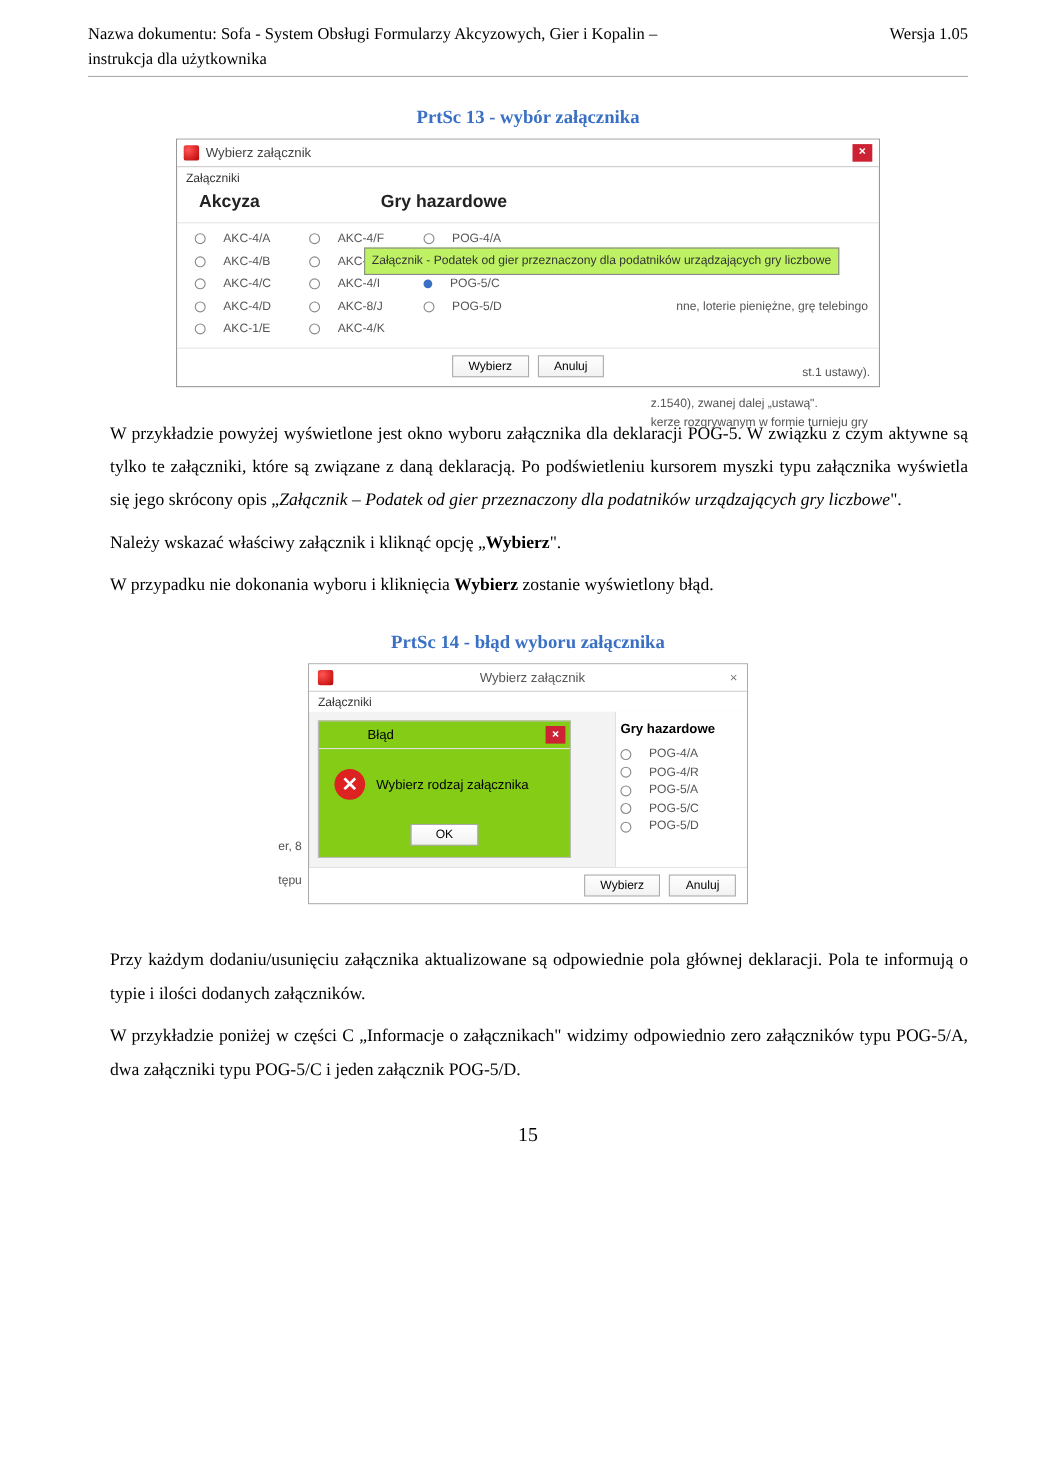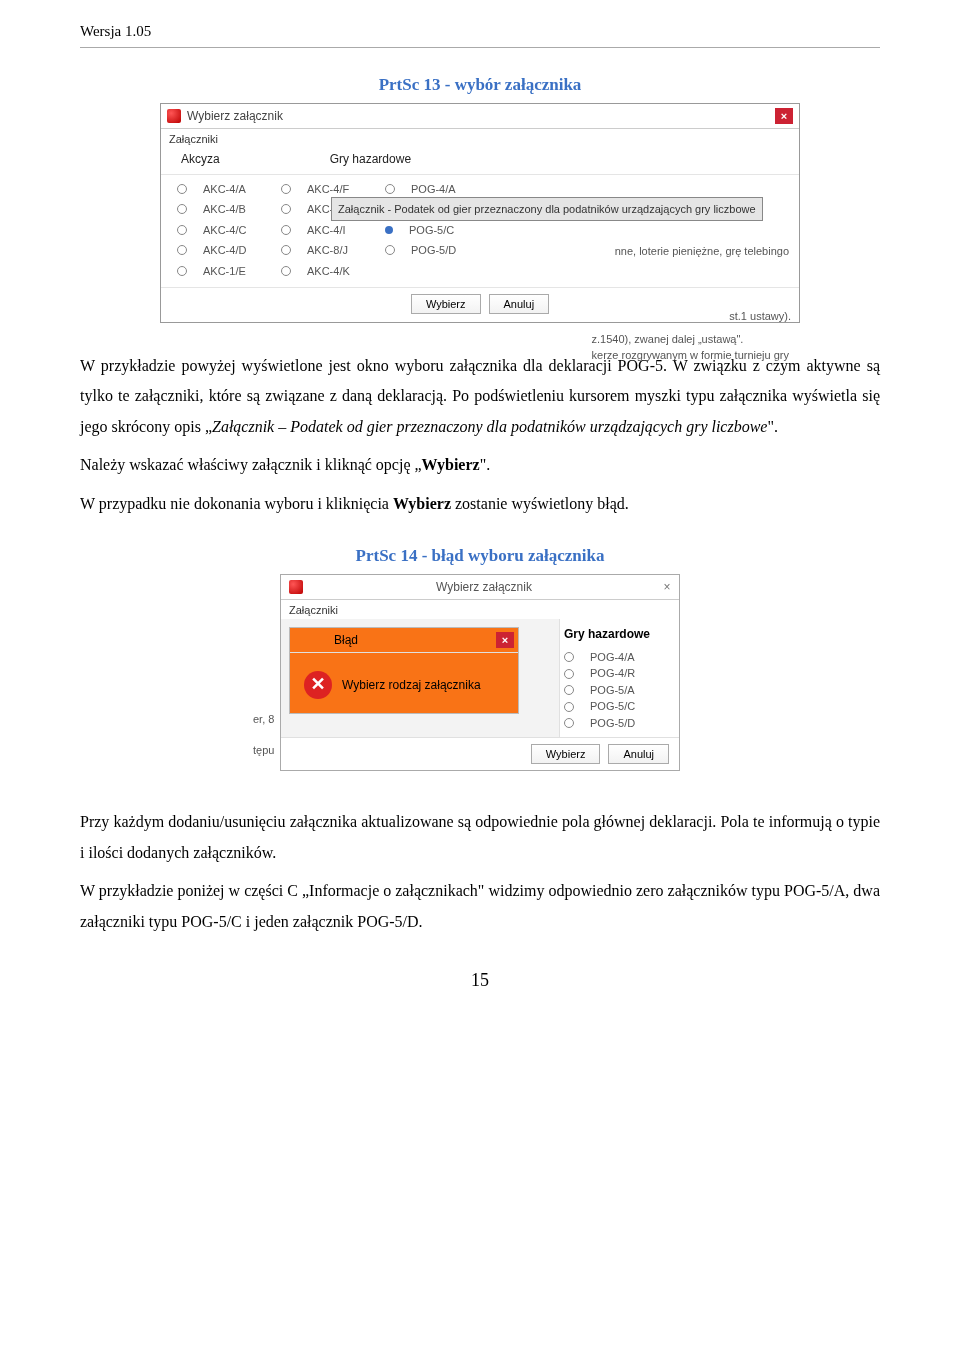--- a/index.html
+++ b/index.html
@@ -64,42 +64,42 @@
   .fieldset-lbl {
     font-size: 11px; color: #333;
     padding: 2px 8px 0 8px;
   }
   .cols-header {
     display: flex;
     padding: 2px 20px 6px 20px;
     gap: 110px;
     border-bottom: 1px solid #e5e5e5;
   }
-  .cols-header span { font-weight: normal; font-size: 12px; }
+  .cols-header span { font-weight: bold; font-size: 16px; }
   .body-area {
     display: flex;
     padding: 6px 16px 8px 16px;
     gap: 24px;
     position: relative;
   }
   .col { display: flex; flex-direction: column; gap: 4px; min-width: 80px; }
   .radio-row { display: flex; align-items: center; gap: 16px; font-size: 11px; color: #555; }
   .radio-row.sel .circle { border: 4px solid #3a70c4; width: 4px; height: 4px; }
   .circle {
     width: 10px; height: 10px;
     border: 1px solid #888;
     border-radius: 50%;
     background: #fff;
     flex-shrink: 0;
   }
   .tooltip {
     position: absolute;
     left: 170px;
     top: 22px;
-    background: #e5e5e5;
+    background: #bef264;
     border: 1px solid #888;
     padding: 3px 6px;
     font-size: 11px;
     color: #333;
     white-space: nowrap;
     z-index: 5;
   }
   .btnrow {
     display: flex;
     justify-content: center;
@@ -117,21 +117,21 @@
   }
   .bgtext {
     position: absolute;
     color: #555;
     font-size: 11px;
     z-index: 0;
   }
   .bgtext.a { right: 10px; top: 68px; text-align:right; }
   .bgtext.b { right: 10px; top: 156px; text-align:left; }
   .bgtext.c { right: 8px; top: 204px; }
-  .para { text-align: justify; margin-top: 26px; line-height: 1.9; }
+  .para { text-align: justify; margin-top: 26px; line-height: 1.9; margin-left: 20px; }
   .para.after-img { margin-top: 8px; }
   .italic { font-style: italic; }
   .bold { font-weight: bold; }
   
   .screenshot2-wrap { display: flex; justify-content: center; margin-bottom: 36px; }
   .screenshot2 {
     width: 400px;
     border: 1px solid #aaa;
     font-family: Arial, sans-serif;
     font-size: 12px;
@@ -148,21 +148,21 @@
   .tb2-title { flex: 1; text-align: center; color: #555; }
   .close-x {
     width: 16px; height: 14px;
     display: flex; align-items: center; justify-content: center;
     color: #777; font-size: 12px;
     cursor: pointer;
   }
   .s2-body { display: flex; position: relative; }
   .s2-left { flex: 1; padding: 4px 0 8px 8px; }
   .errbox {
-    background: #f97316;
+    background: #84cc16;
     border: 1px solid #bbb;
     width: 230px;
     margin-top: 4px;
   }
   .errbox-tb {
     display: flex; justify-content: space-between; align-items: center;
     padding: 3px 4px;
     border-bottom: 1px solid #e0e0e0;
   }
   .err-close {
@@ -205,20 +205,21 @@
     bottom: 12px;
     font-size: 11px;
     color: #555;
   }
   .page-num { text-align: center; margin-top: 30px; font-size: 18px; }
 </style>
 </head>
 <body>
 
 <div class="header-row">
+  <div class="header-left">Nazwa dokumentu: Sofa - System Obsługi Formularzy Akcyzowych, Gier i Kopalin – instrukcja dla użytkownika</div>
   <div>Wersja 1.05</div>
 </div>
 <div class="hr"></div>
 
 <div class="caption">PrtSc 13 - wybór załącznika</div>
 
 <div class="screenshot-wrap">
   <div class="screenshot">
     <div class="titlebar">
       <div class="left">
@@ -345,20 +346,23 @@
       <div class="s2-left">
         <div class="errbox">
           <div class="errbox-tb">
             <span style="padding-left:40px;">Błąd</span>
             <div class="err-close">×</div>
           </div>
           <div class="err-body">
             <div class="err-icon">✕</div>
             <span>Wybierz rodzaj załącznika</span>
           </div>
+          <div class="err-btnrow">
+            <button class="btn" style="padding:3px 22px;">OK</button>
+          </div>
         </div>
       </div>
       <div class="s2-right">
         <div class="s2-right-title">Gry hazardowe</div>
         <div class="radio-row">
             <span class="circle"></span>
             <span>POG-4/A</span>
           </div>
         <div class="radio-row">
             <span class="circle"></span>

